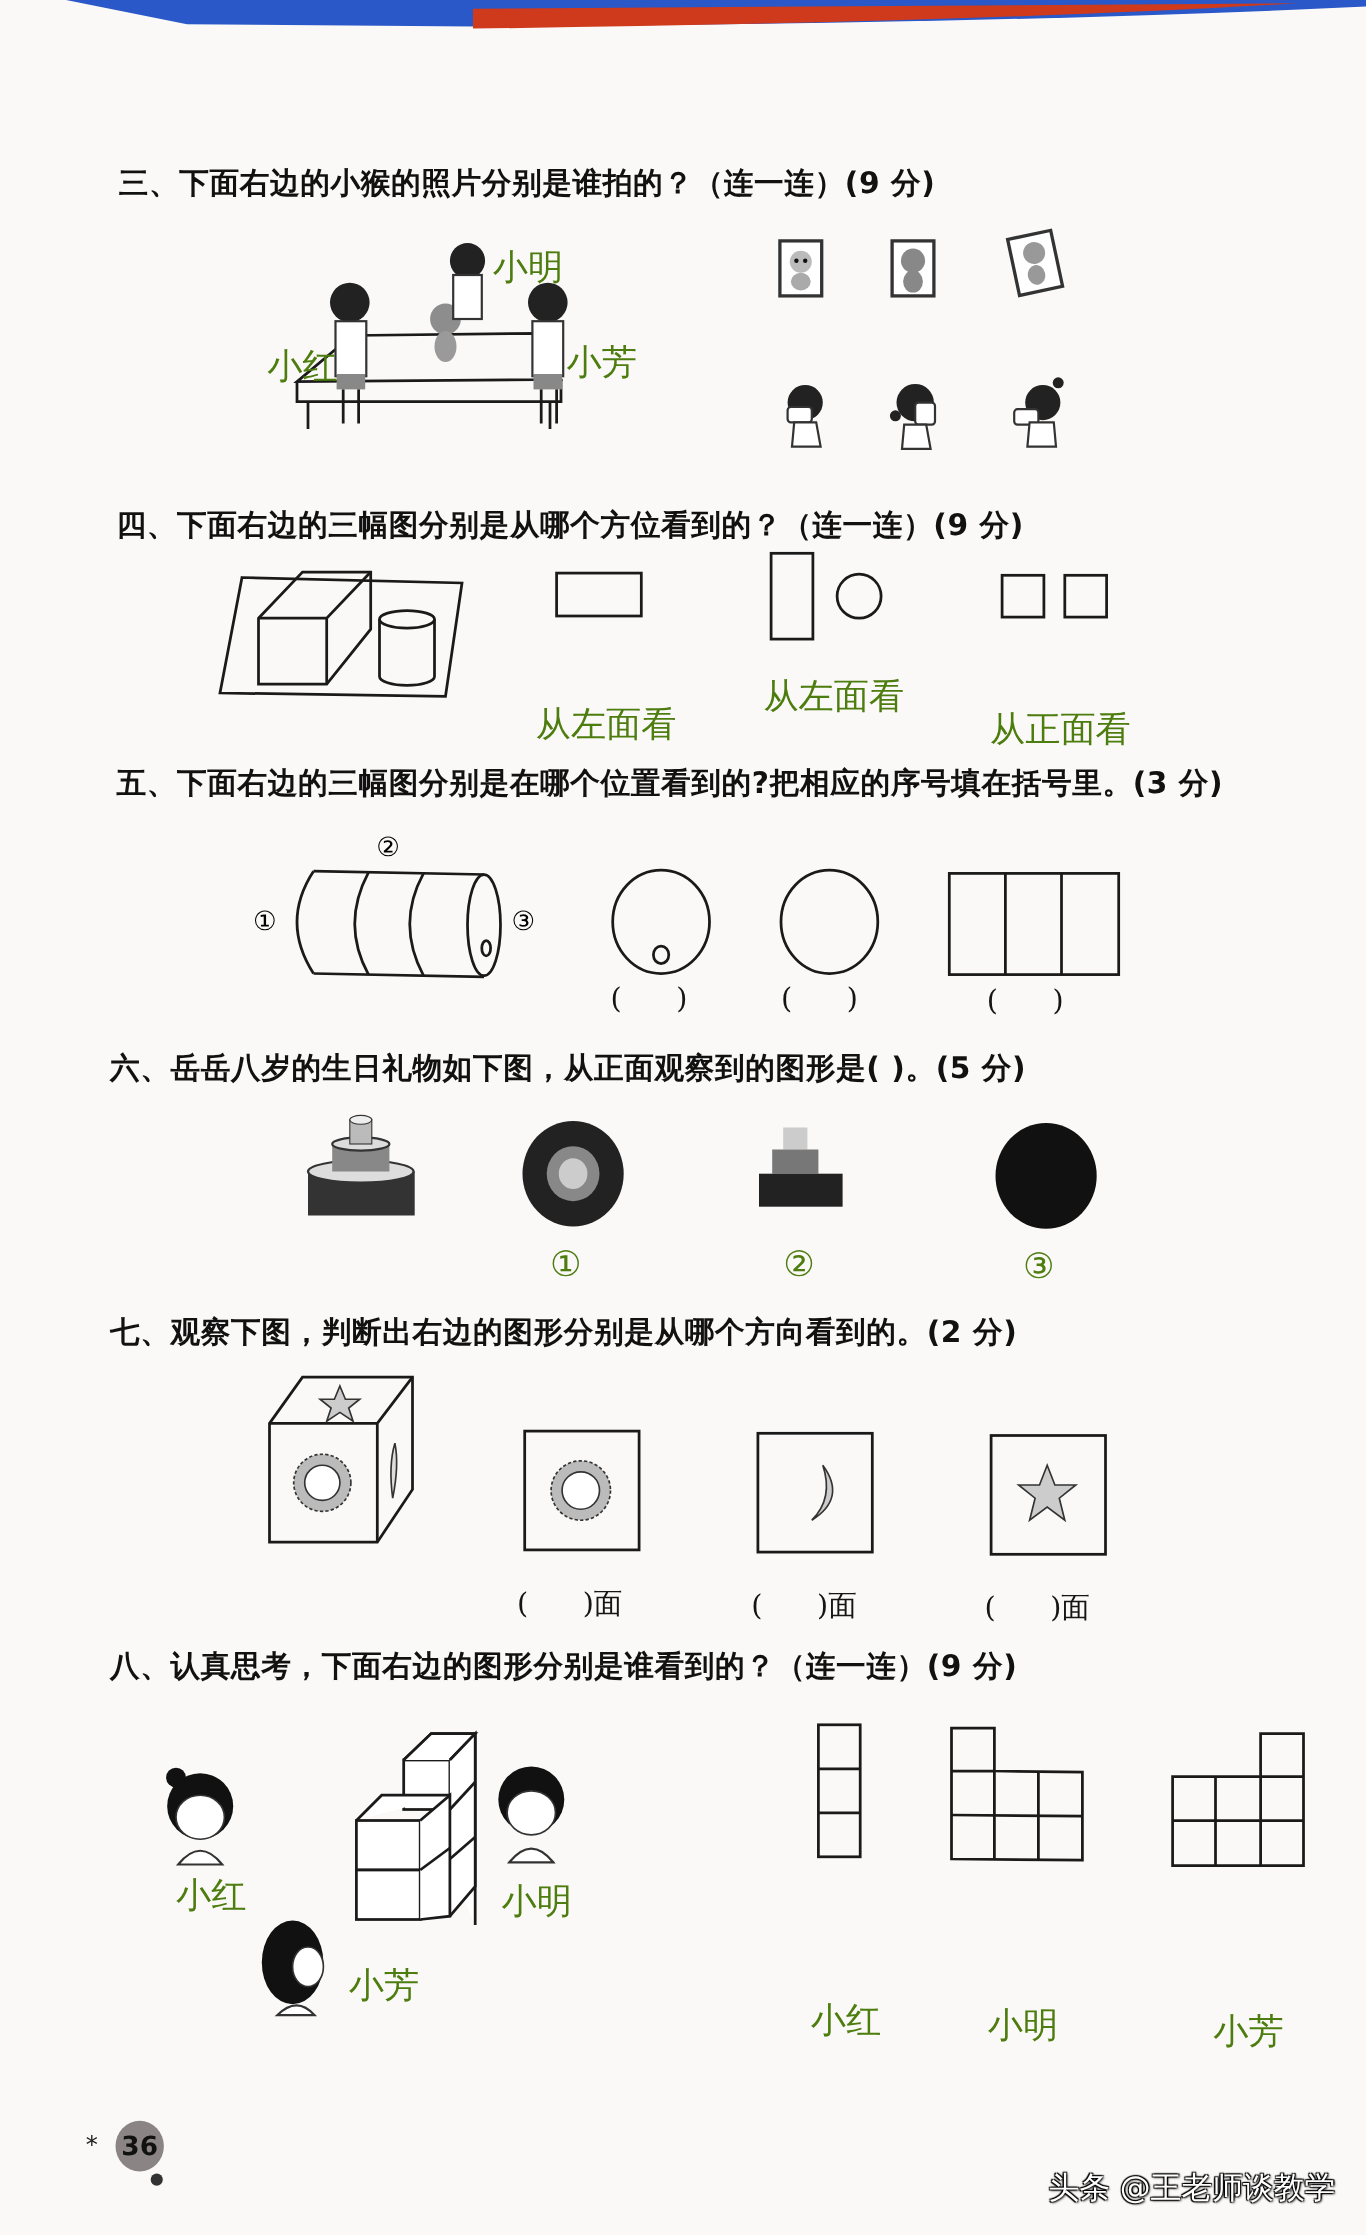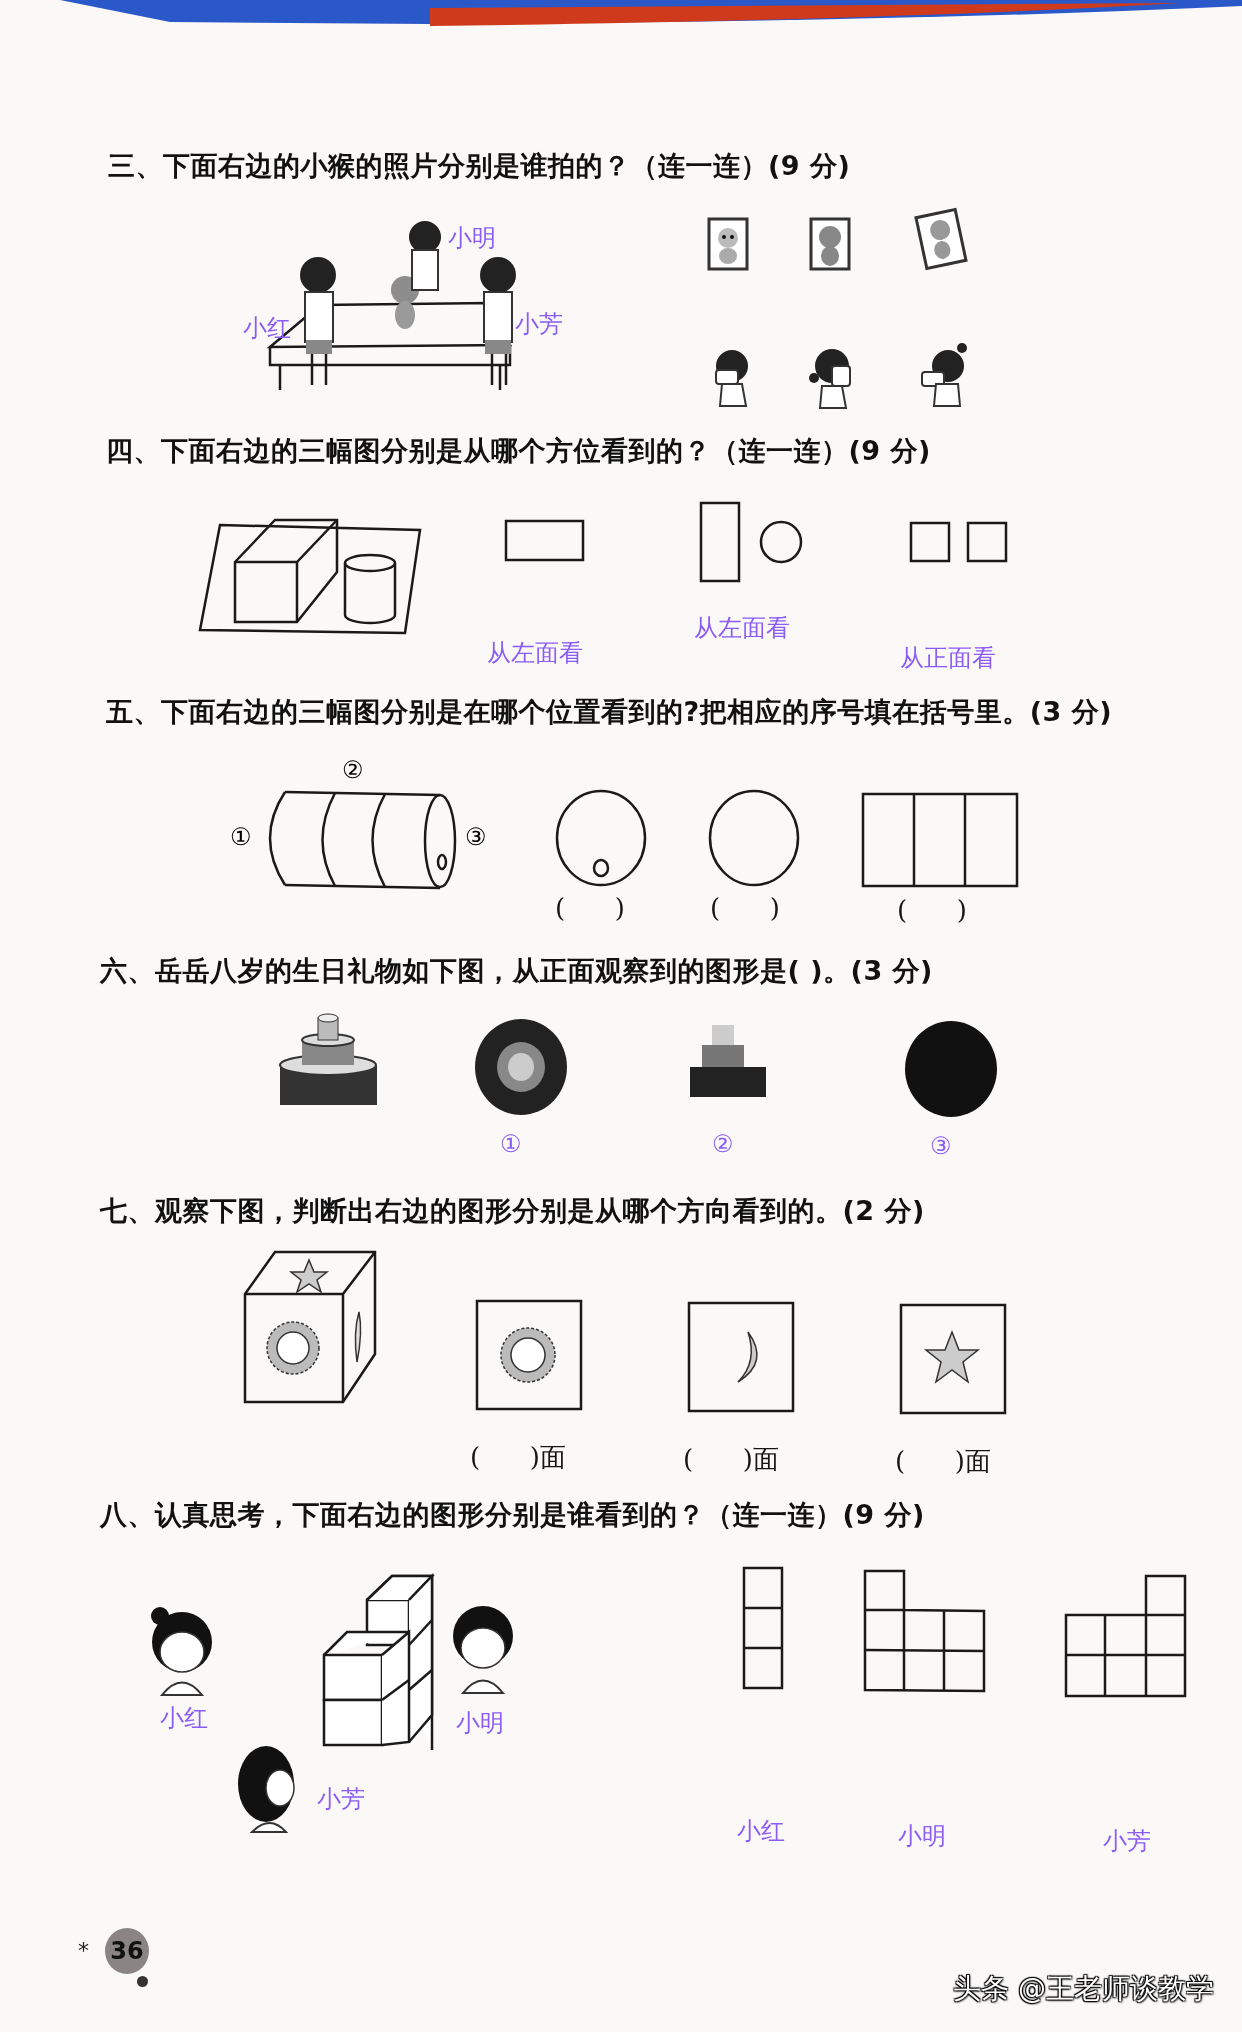--- a/index.html
+++ b/index.html
@@ -7,21 +7,21 @@
     width: 1242px; height: 2032px; position: relative; overflow: hidden;
     background: #fbf9f7;
     font-family: "DejaVu Sans", "Liberation Sans", sans-serif;
     color: #151515;
   }
   .top-banner { position: absolute; left: 0; top: 0; width: 1242px; height: 32px; }
   .q-title {
     position: absolute; font-size: 27px; font-weight: bold; letter-spacing: 0.5px;
     white-space: nowrap; color: #111;
   }
-  .label { position: absolute; font-size: 24px; font-family: "DejaVu Serif", "Liberation Serif", serif; color: #8b5cf6; white-space: nowrap; }
+  .label { position: absolute; font-size: 32px; font-family: "DejaVu Serif", "Liberation Serif", serif; color: #4d7c0f; white-space: nowrap; }
   .fig { position: absolute; }
   svg { display: block; overflow: visible; }
   .ln { fill: none; stroke: #1a1a1a; stroke-width: 2.5; }
   .paren { position: absolute; font-size: 26px; font-family: "DejaVu Serif", "Liberation Serif", serif; white-space: pre; }
   .page-num {
     position: absolute; left: 105px; top: 1928px; width: 44px; height: 46px; border-radius: 50%;
     background: #8a8584; color: #111; font-weight: bold; font-size: 24px; text-align: center; line-height: 46px;
   }
   .page-star { position: absolute; left: 78px; top: 1938px; font-size: 22px; color: #222; }
   .page-dot { position: absolute; left: 137px; top: 1976px; width: 11px; height: 11px; border-radius: 50%; background: #333; }
@@ -115,21 +115,21 @@
 </div>
 <div class="fig" style="left:918px; top:338px;">
   <svg width="50" height="70" viewBox="0 0 50 70">
     <circle cx="30" cy="28" r="16" fill="#222"></circle>
     <circle cx="44" cy="10" r="5" fill="#222"></circle>
     <rect x="4" y="34" width="22" height="14" rx="3" fill="#fff" stroke="#333" stroke-width="2"></rect>
     <path d="M 18 46 L 16 68 L 42 68 L 40 46 Z" fill="#fff" stroke="#333" stroke-width="2"></path>
   </svg>
 </div>
 
-<div class="q-title" style="left:106px; top:433px;">四、下面右边的三幅图分别是从哪个方位看到的？（连一连）(9 分)</div>
+<div class="q-title" style="left:106px; top:459px;">四、下面右边的三幅图分别是从哪个方位看到的？（连一连）(9 分)</div>
 
 <div class="fig" style="left:200px; top:520px;">
   <svg width="230" height="120" viewBox="0 0 230 120">
     <path class="ln" d="M 20 5 L 220 10 L 205 113 L 0 110 Z" fill="#fff"></path>
     <path class="ln" d="M 35 42 L 75 0 L 137 0 L 137 52 L 97 102 L 35 102 Z" fill="#fff"></path>
     <path class="ln" d="M 35 42 L 97 42 L 137 0"></path>
     <line class="ln" x1="97" y1="42" x2="97" y2="102"></line>
     <ellipse class="ln" cx="170" cy="43" rx="25" ry="8" fill="#fff"></ellipse>
     <path class="ln" d="M 145 43 L 145 95 A 25 8 0 0 0 195 95 L 195 43"></path>
   </svg>
@@ -185,21 +185,21 @@
   <svg width="160" height="96">
       <rect class="ln" x="1" y="1" width="154" height="92"></rect>
       <line class="ln" x1="52" y1="1" x2="52" y2="93"></line>
       <line class="ln" x1="103" y1="1" x2="103" y2="93"></line>
     </svg>
 </div>
 <div class="paren" style="left:555px; top:893px;">(      )</div>
 <div class="paren" style="left:710px; top:893px;">(      )</div>
 <div class="paren" style="left:897px; top:895px;">(      )</div>
 
-<div class="q-title" style="left:100px; top:953px;">六、岳岳八岁的生日礼物如下图，从正面观察到的图形是(        )。(3 分)</div>
+<div class="q-title" style="left:100px; top:953px;">六、岳岳八岁的生日礼物如下图，从正面观察到的图形是(        )。(5 分)</div>
 
 <div class="fig" style="left:280px; top:1010px;">
   <svg width="100" height="100" viewBox="0 0 100 100">
     <rect x="0" y="55" width="97" height="40" fill="#333"></rect>
     <ellipse cx="48" cy="55" rx="48" ry="10" fill="#ddd" stroke="#333" stroke-width="2"></ellipse>
     <rect x="22" y="30" width="52" height="25" fill="#888"></rect>
     <ellipse cx="48" cy="30" rx="26" ry="6" fill="#ddd" stroke="#333" stroke-width="2"></ellipse>
     <rect x="38" y="8" width="20" height="22" fill="#bbb" stroke="#333" stroke-width="1"></rect>
     <ellipse cx="48" cy="8" rx="10" ry="4" fill="#eee" stroke="#333" stroke-width="1"></ellipse>
   </svg>

